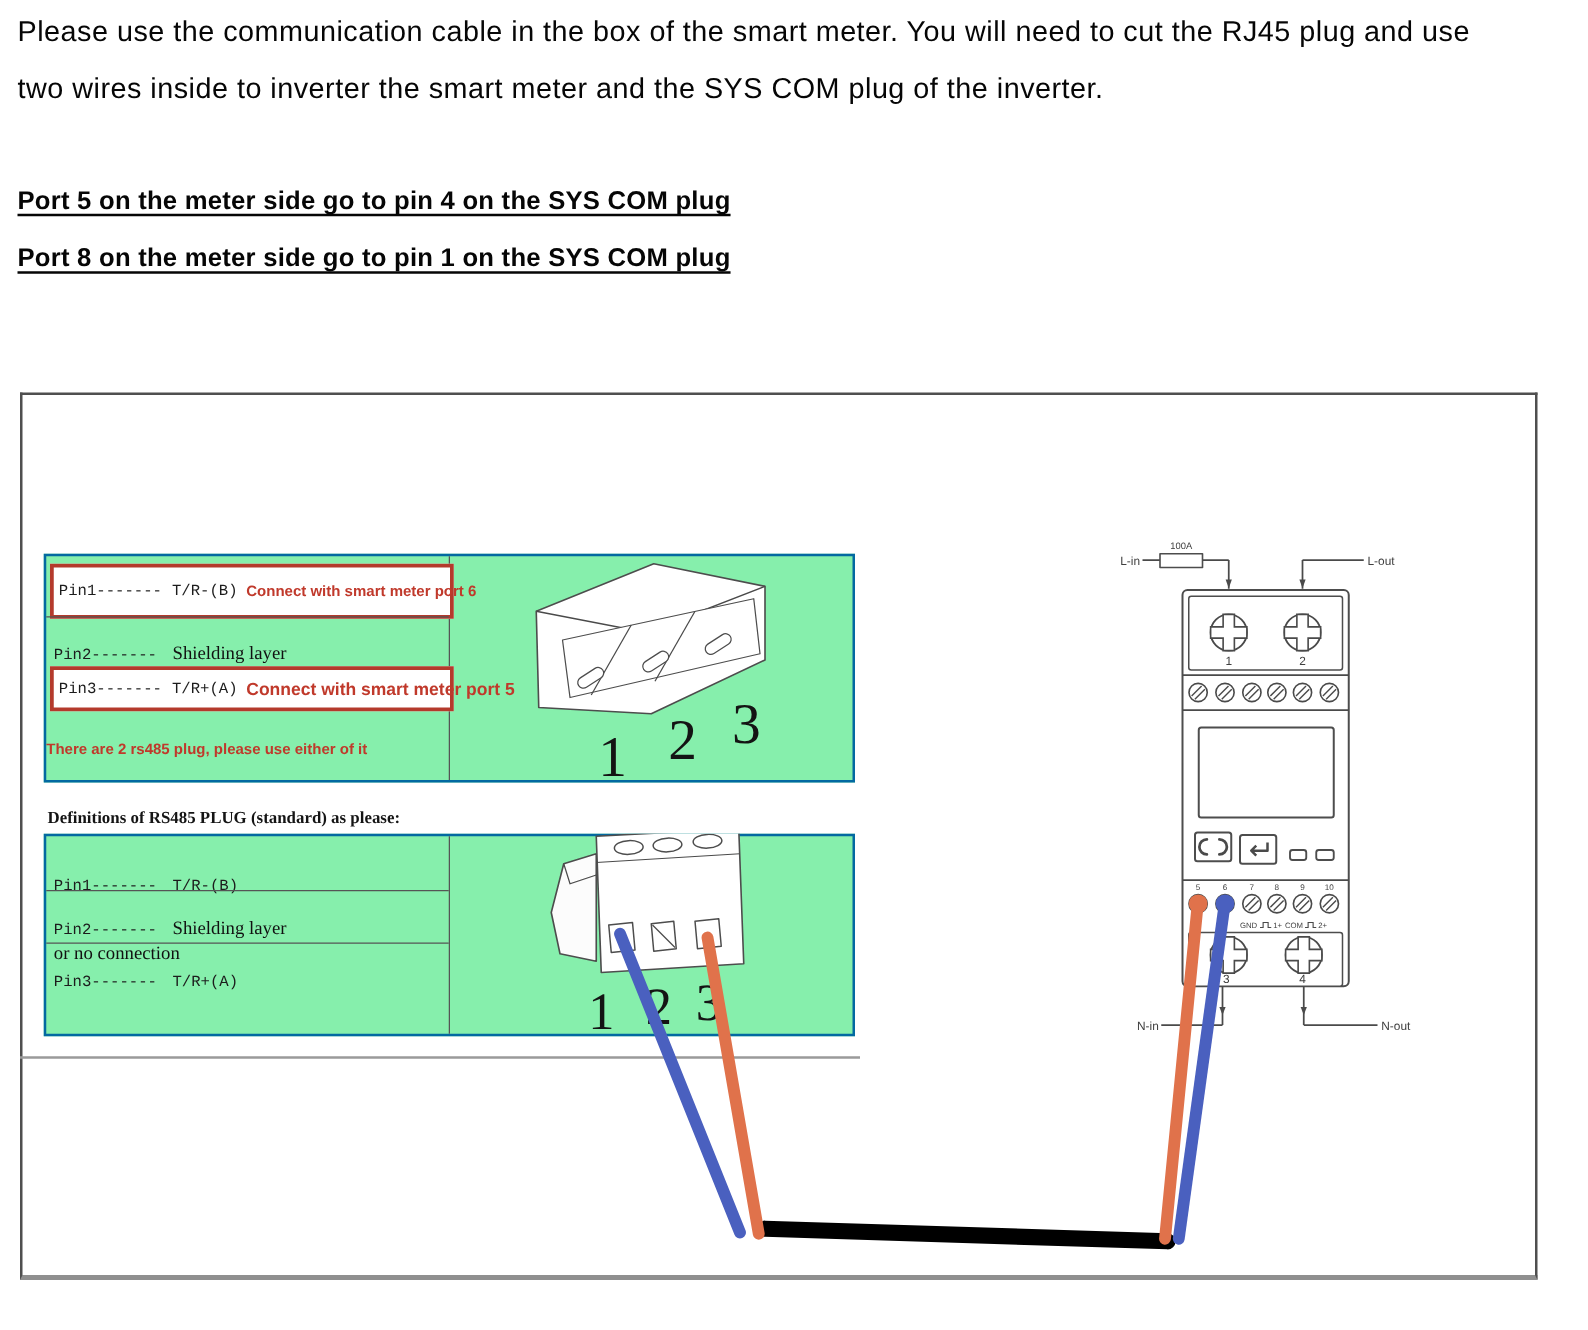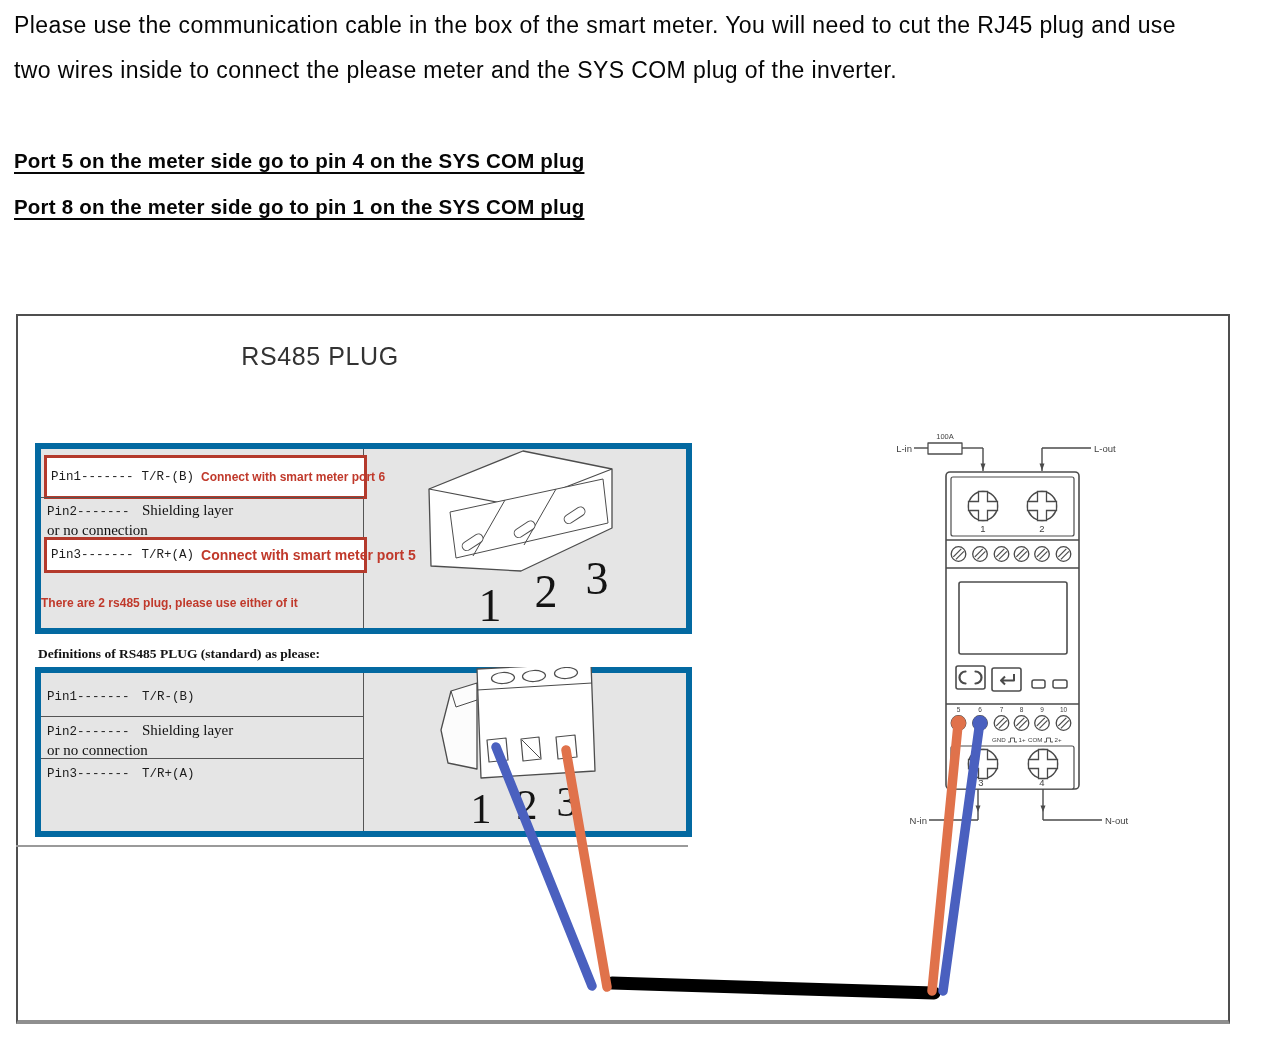--- a/index.html
+++ b/index.html
@@ -5,52 +5,51 @@
   html,body{margin:0;padding:0;}
   body{width:1270px;height:1064px;position:relative;background:#fff;overflow:hidden;
        font-family:"Liberation Sans",sans-serif;color:#000;}
   .abs{position:absolute;}
   .para{font-size:23px;font-weight:500;letter-spacing:.4px;white-space:nowrap;color:#060606;}
   .rule{font-size:20.5px;font-weight:700;letter-spacing:.2px;white-space:nowrap;color:#060606;
         text-decoration:underline;text-decoration-thickness:2px;text-underline-offset:4px;}
   .panel{border:2px solid #4f4f4f;border-bottom:4px solid #8f8f8f;background:#fff;z-index:0;}
   .title{width:320px;text-align:center;font-size:25px;letter-spacing:.6px;color:#333;
          line-height:37px;white-space:nowrap;z-index:1;}
-  .tbl{border:6px solid #0369a1;background:#e5e5e5;z-index:1;}
+  .tbl{border:2px solid #0369a1;background:#86efac;z-index:1;}
   .vdiv{position:absolute;top:0;bottom:0;width:0;border-left:1px solid #555;}
   .hline{position:absolute;height:0;border-top:1px solid #555;}
   .redbox{position:absolute;border:3px solid #b43a2c;display:flex;align-items:center;
           padding-left:4px;white-space:nowrap;background:#fff;}
   .mono{font-family:"Liberation Mono","DejaVu Sans Mono",monospace;font-size:12.5px;color:#1c1c1c;}
   .ser{font-family:"Liberation Serif","DejaVu Serif",serif;font-size:15px;color:#111;}
   .rnote{font-size:12px;font-weight:600;color:#c0392b;margin-left:7px;white-space:nowrap;}
-  .rowline{position:absolute;white-space:nowrap;}
+  .rowline{position:absolute;white-space:nowrap;margin-top:17px;}
   .warn{position:absolute;text-align:left;font-size:12px;font-weight:600;color:#c0392b;white-space:nowrap;}
   .defhead{font-family:"Liberation Serif","DejaVu Serif",serif;font-weight:700;font-size:13.5px;
            color:#141414;white-space:nowrap;z-index:1;}
   .grayrule{border-top:2px solid #9a9a9a;height:0;z-index:1;}
   svg{position:absolute;z-index:2;}
   svg.wires{z-index:5;pointer-events:none;}
   svg text{font-family:"Liberation Sans",sans-serif;fill:#3f3f3f;}
   svg text.big{font-family:"Liberation Serif","DejaVu Serif",serif;fill:#141414;}
   .ln{stroke:#4a4a4a;stroke-width:1.4;fill:none;}
   .shape{stroke:#4d4d4d;stroke-width:1.3;fill:#fff;stroke-linejoin:round;}
 </style>
 </head>
 <body>
 
 <div class="abs para" style="left:14px;top:12px">Please use the communication cable in the box of the smart meter. You will need to cut the RJ45 plug and use</div>
-<div class="abs para" style="left:14px;top:57px">two wires inside to connect the please meter and the SYS COM plug of the inverter.</div>
+<div class="abs para" style="left:14px;top:57px">two wires inside to inverter the smart meter and the SYS COM plug of the inverter.</div>
 <div class="abs rule" style="left:14px;top:149px">Port 5 on the meter side go to pin 4 on the SYS COM plug</div>
 <div class="abs rule" style="left:14px;top:195px">Port 8 on the meter side go to pin 1 on the SYS COM plug</div>
 
 <div class="abs panel" style="left:16px;top:314px;width:1210px;height:704px"></div>
 
 <div class="abs title" style="left:160px;top:338px">
-  <div>RS485 PLUG</div>
 </div>
 
 <div class="abs tbl" style="left:35px;top:443px;width:645px;height:179px">
   <div class="vdiv" style="left:322px"></div>
   <div class="redbox" style="left:3px;top:6px;width:313px;height:38px">
     <span class="mono">Pin1-------</span>
     <span class="mono" style="margin-left:8px">T/R-(B)</span>
     <span class="rnote">Connect with smart meter port 6</span>
   </div>
   <div class="hline" style="left:0;top:48px;width:322px"></div>

